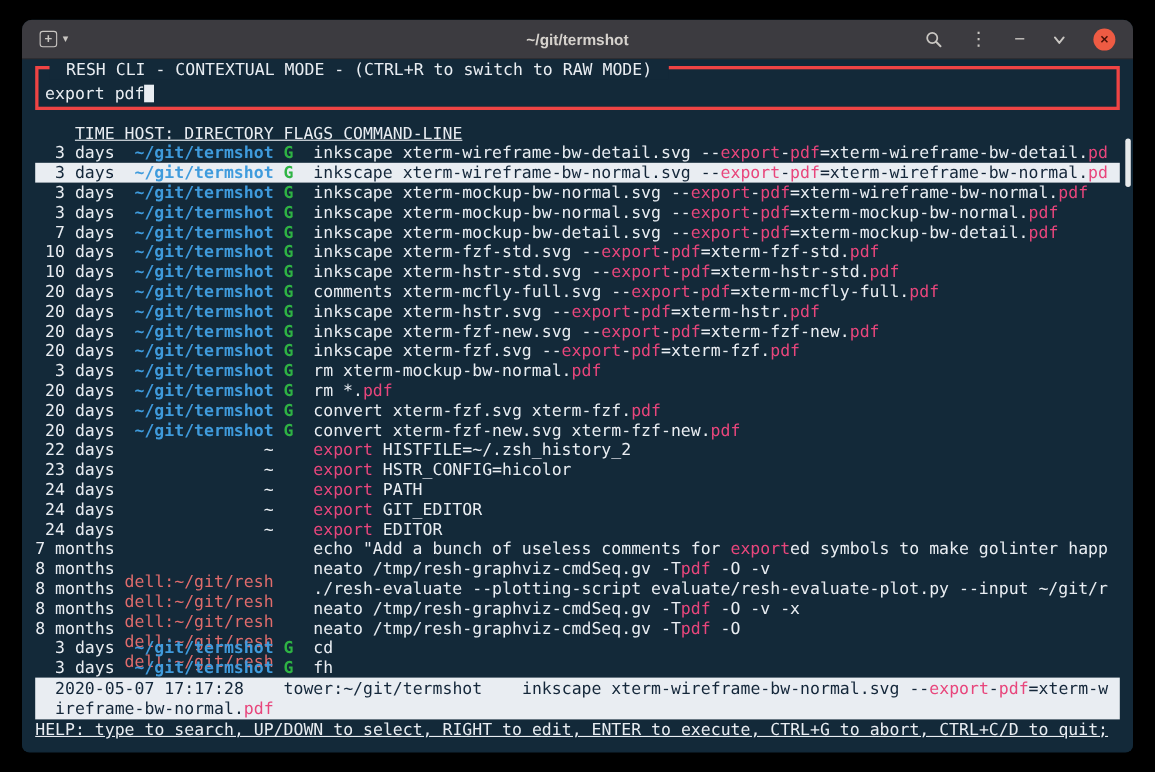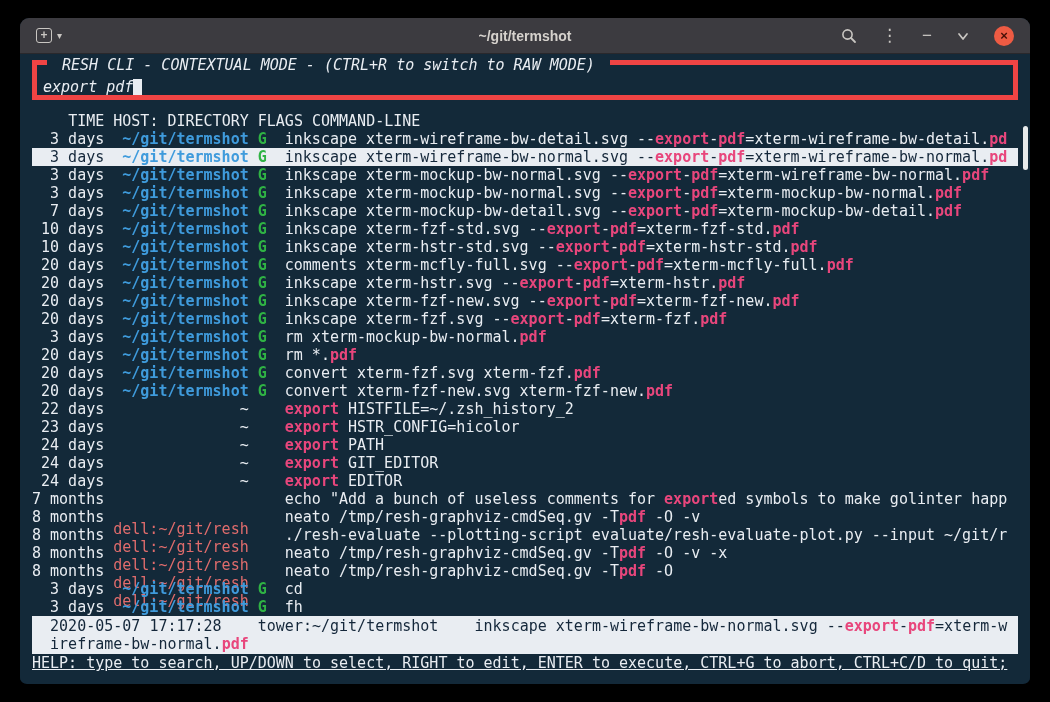--- a/index.html
+++ b/index.html
@@ -27,40 +27,40 @@
   .tb-right{margin-left:auto;display:flex;align-items:center;gap:24px;margin-right:16px;}
   .tb-btn{display:inline-flex;align-items:center;justify-content:center;color:var(--tbfg);}
   .kebab{font-size:17px;line-height:17px;}
   .minimize{font-size:17px;line-height:17px;}
   .close-btn{width:20px;height:20px;border-radius:50%;background:#ee5b43;color:#471007;
              font-size:13px;font-weight:bold;line-height:19px;text-align:center;}
   
   .terminal{position:relative;height:629px;padding:6px 12px 0;background:var(--bg);
             color:var(--fg);font-size:15px;line-height:18px;}
   
-  .search-box{position:relative;height:40px;border:5px solid #ef4444;margin-bottom:12px;font-style:italic;}
+  .search-box{position:relative;height:40px;border:3px solid #ef4444;margin-bottom:12px;}
   .box-title{position:absolute;top:-9px;left:10px;background:var(--bg);padding:0 6px;
              white-space:pre;color:var(--fg);}
   .query-line{position:absolute;left:6px;top:13px;white-space:pre;}
   .cursor{display:inline-block;width:1ch;height:16px;background:var(--fg);
           vertical-align:-3px;}
   
   .list-header{height:18px;white-space:pre;}
-  .hdr-text{}
+  .hdr-text{text-decoration:underline;}
   
   .hrow{display:flex;height:18px;white-space:pre;}
   .hrow span{white-space:pre;}
   .c-time{flex:none;width:8ch;text-align:right;}
   .c-host{flex:none;width:15ch;margin-left:1ch;text-align:right;}
   .c-host.local{color:var(--blue);font-weight:bold;}
   .c-host.home{color:var(--fg);}
   .c-host.remote{color:var(--red);margin-top:30px;}
   .c-flag{flex:none;width:1ch;margin-left:1ch;color:var(--green);font-weight:bold;}
   .c-cmd{flex:1;margin-left:2ch;overflow:hidden;}
-  .m{color:var(--pink);font-weight:bold;text-align:center;}
+  .m{color:var(--pink);font-weight:normal;text-align:center;}
   .hrow.sel{background:var(--light);color:var(--dark);}
   
   .detail{background:var(--light);color:var(--dark);padding:1px 0;}
   .dline{height:18px;white-space:pre;}
   .dline span{white-space:pre;}
   
   .help{height:18px;white-space:pre;color:var(--fg);text-decoration:underline;}
   
   .scroll-thumb{position:absolute;right:2px;top:72px;width:5px;height:44px;
                 background:rgba(255,255,255,.9);border-radius:3px;}

